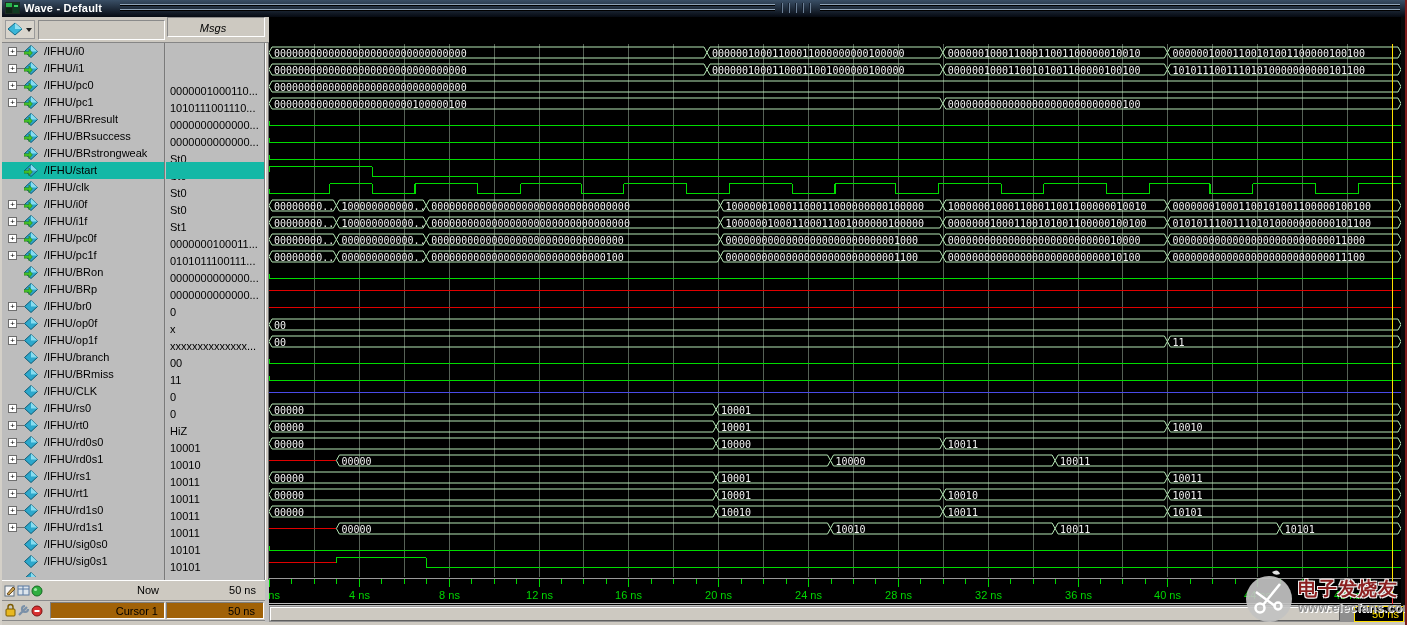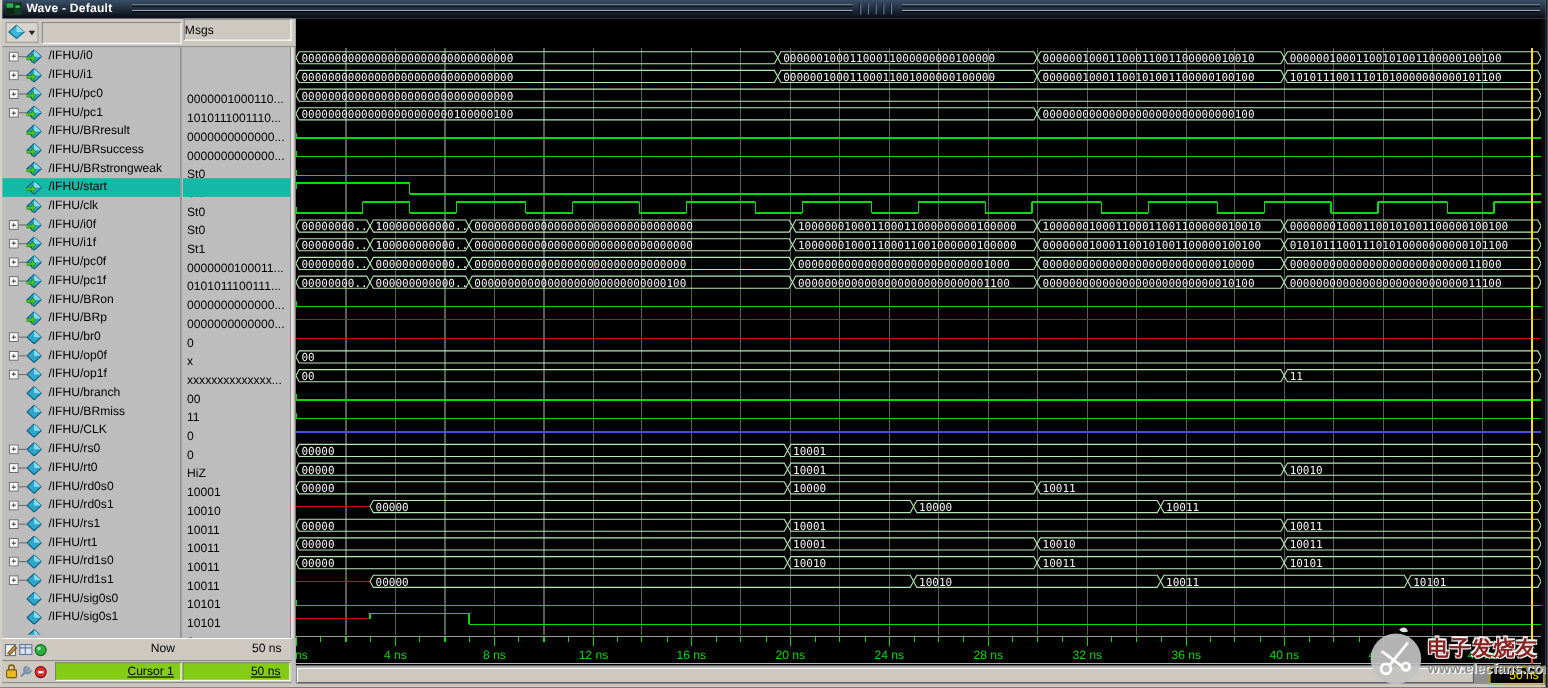--- a/index.html
+++ b/index.html
@@ -1,35 +1,35 @@
 <!DOCTYPE html>
 <html><head>
 <meta charset="utf-8">
 <style>
   html,body{margin:0;padding:0;background:#777;}
   *{box-sizing:border-box;}
   .window{position:relative;width:1407px;height:625px;background:#c0c0c0;
     font-family:"Liberation Sans",sans-serif;overflow:hidden;
-    border-left:2px solid #d4d0c8;border-right:2px solid #0f172a;}
+    border-left:2px solid #d4d0c8;border-right:2px solid #7f1d1d;}
   
   .titlebar{position:absolute;left:0;top:0;width:1407px;height:17px;
     background:linear-gradient(#3a4f66,#060a12);color:#fff;font-size:11px;}
   .titlebar .ttext{position:absolute;left:22px;top:2px;font-weight:bold;letter-spacing:.2px;}
   .ticon{position:absolute;left:3px;top:2px;width:15px;height:12px;}
   .ridge{position:absolute;height:2px;border-top:1px solid #8fa3b8;border-bottom:1px solid #000;}
   .handle-ticks{position:absolute;left:779px;top:3px;width:34px;height:10px;display:flex;gap:5px;}
   .handle-ticks i{width:2px;height:10px;background:#141e2c;border-right:1px solid #6d8096;}
   
   .header{position:absolute;left:0;top:17px;width:1407px;height:26px;background:#cdc9c1;
     border-bottom:1px solid #868686;}
   .hdr-btn{position:absolute;left:3px;top:3px;width:30px;height:19px;border:1px solid #9a9a9a;
     background:#d8d4cc;}
   .msgs-hdr{position:absolute;left:165px;top:0;width:98px;height:20px;color:#000;
-    font-size:11px;text-align:left;padding:4px 6px 0 0;border:1px solid #8a8a8a;
-    border-bottom-color:#fff;border-right-color:#fff;background:#cdc9c1;}
+    font-size:11px;text-align:center;padding:4px 6px 0 0;border:1px solid #8a8a8a;
+    border-bottom-color:#fff;border-right-color:#fff;background:#cdc9c1;font-style:italic;}
   .names-hdr{position:absolute;left:36px;top:3px;width:127px;height:20px;border:1px solid #8a8a8a;
     border-bottom-color:#fff;border-right-color:#fff;}
   .hdr-black{position:absolute;left:267px;top:0;width:1140px;height:26px;background:#000;}
   
   .names-panel{position:absolute;left:0;top:43px;width:163px;height:537px;background:#bdbdbd;
     border-right:1px solid #7a7a7a;overflow:hidden;}
   .msgs-panel{position:absolute;left:164px;top:43px;width:99px;height:537px;background:#bdbdbd;
     border-right:1px solid #7a7a7a;overflow:hidden;}
   .splitter{position:absolute;left:263px;top:43px;width:4px;height:537px;background:#cdc9c1;
     border-left:1px solid #fff;border-right:1px solid #6e6e6e;}
@@ -44,21 +44,21 @@
   .sname{position:absolute;left:42px;top:2px;}
   .sval{position:absolute;left:4px;top:2px;margin-top:40px;}
   
   .footer{position:absolute;left:0;top:580px;width:263px;height:45px;background:#cdc9c1;
     border-top:1px solid #fff;}
   .frow{position:relative;height:20px;border-bottom:1px solid #8a8a8a;font-size:11px;color:#000;}
   .fcell-name{position:absolute;left:48px;top:1px;width:115px;height:17px;text-align:right;
     padding:2px 6px 16px 0;}
   .fcell-val{position:absolute;left:164px;top:1px;width:98px;height:17px;text-align:right;
     padding:2px 8px 0 0;}
-  .sunken{background:#84cc16;border:1px solid #808080;border-bottom-color:#fff;border-right-color:#fff;text-decoration:underline;}
+  .sunken{background:#a16207;border:1px solid #808080;border-bottom-color:#fff;border-right-color:#fff;}
   .ficons{position:absolute;left:2px;top:2px;width:44px;height:15px;}
   
   .hscroll{position:absolute;left:267px;top:606px;width:1140px;height:16px;background:#8f8f8f;}
   .hthumb{position:absolute;left:1px;top:1px;width:1070px;height:14px;background:#cdc9c1;
     border:1px solid #fff;border-right-color:#5e5e5e;border-bottom-color:#5e5e5e;}
   .corner{position:absolute;left:0;top:622px;width:1407px;height:3px;background:#cdc9c1;}
   
   .badge{position:absolute;left:1352px;top:606px;width:50px;height:16px;background:#000;
     border:1px solid #ffe000;color:#ffe000;font-size:11px;text-align:right;padding:1px 4px 0 0;}
   

